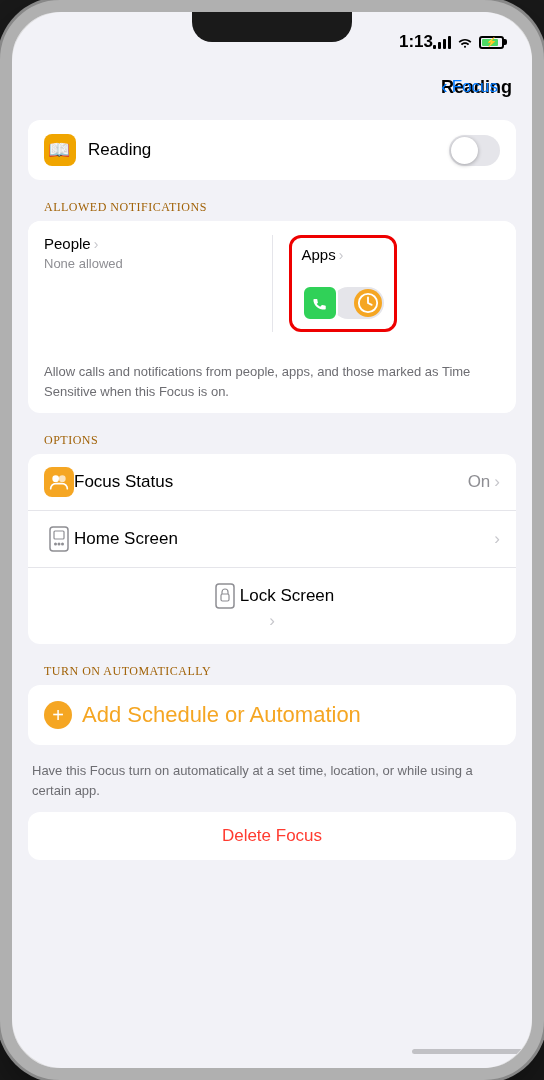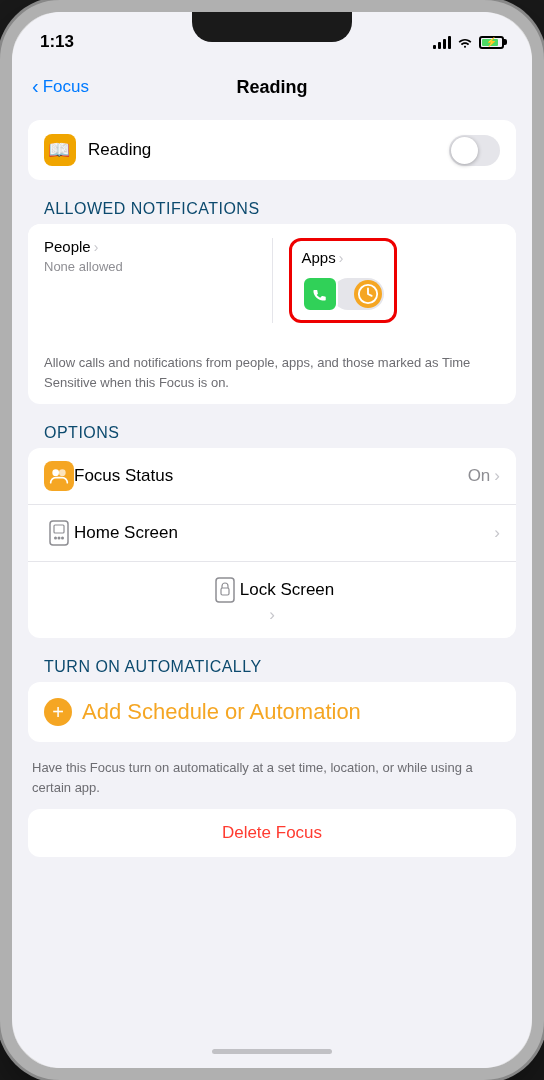--- a/index.html
+++ b/index.html
@@ -48,20 +48,21 @@
     }
 
     .screen {
       width: 100%;
       height: 100%;
       background: #f2f2f7;
       border-radius: 50px;
       overflow: hidden;
       display: flex;
       flex-direction: column;
+      align-items: flex-end;
     }
 
     
     .notch {
       position: absolute;
       top: 0;
       left: 50%;
       transform: translateX(-50%);
       width: 160px;
       height: 30px;
@@ -254,26 +255,27 @@
       background: #fff;
       border-radius: 50%;
       position: absolute;
       top: 2px;
       left: 2px;
       box-shadow: 0 1px 4px rgba(0,0,0,0.3);
     }
 
     
     .section-header {
-      font-size: 16px;
+      font-size: 12px;
       font-weight: 400;
-      color: #0c4a6e;
+      color: #a16207;
       text-transform: uppercase;
       letter-spacing: 0.5px;
       padding: 12px 16px 6px;
+      font-family: Liberation Serif, serif;
     }
 
     
     .notifications-card {
       background: #fff;
       border-radius: 12px;
       margin-bottom: 8px;
       padding: 14px 16px;
     }
 
@@ -313,21 +315,21 @@
       align-self: stretch;
     }
 
     
     .red-border-box {
       border: 3px solid #e00;
       border-radius: 12px;
       padding: 8px 10px;
       display: inline-flex;
       flex-direction: column;
-      gap: 2px;
+      gap: 14px;
     }
 
     
     .app-icons-row {
       display: flex;
       align-items: center;
       gap: 0;
       margin-top: 4px;
     }
 

